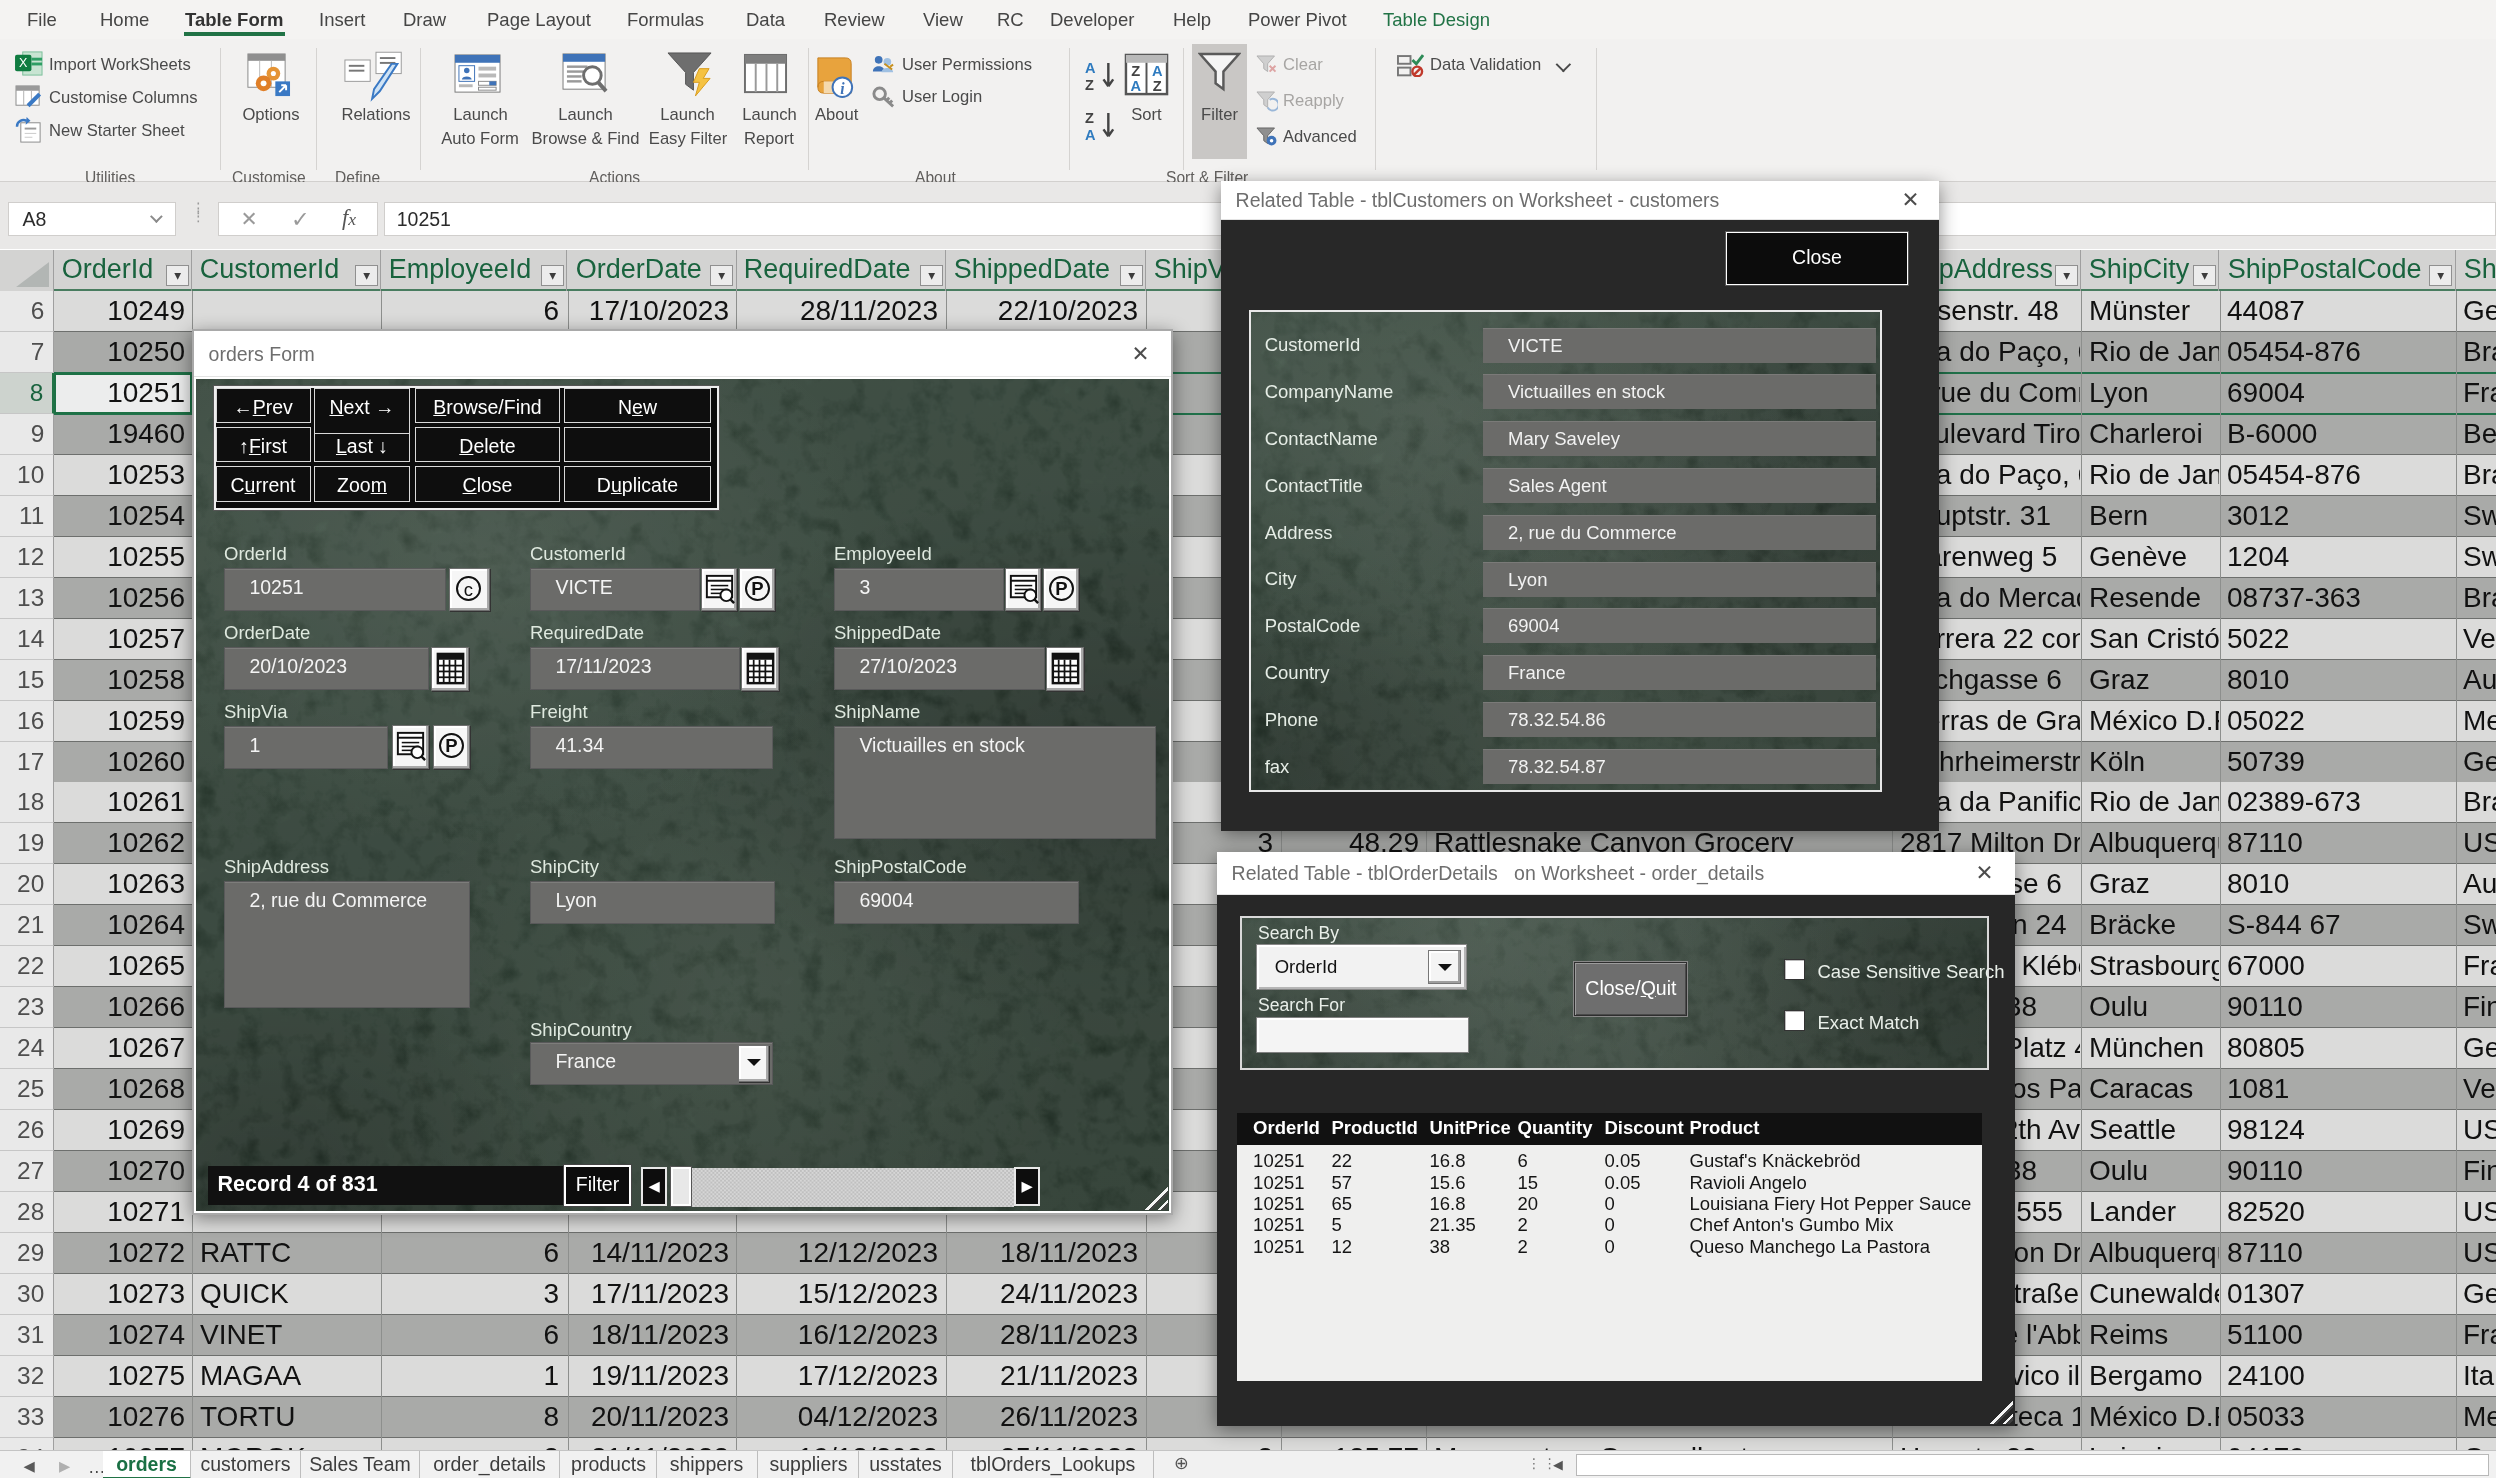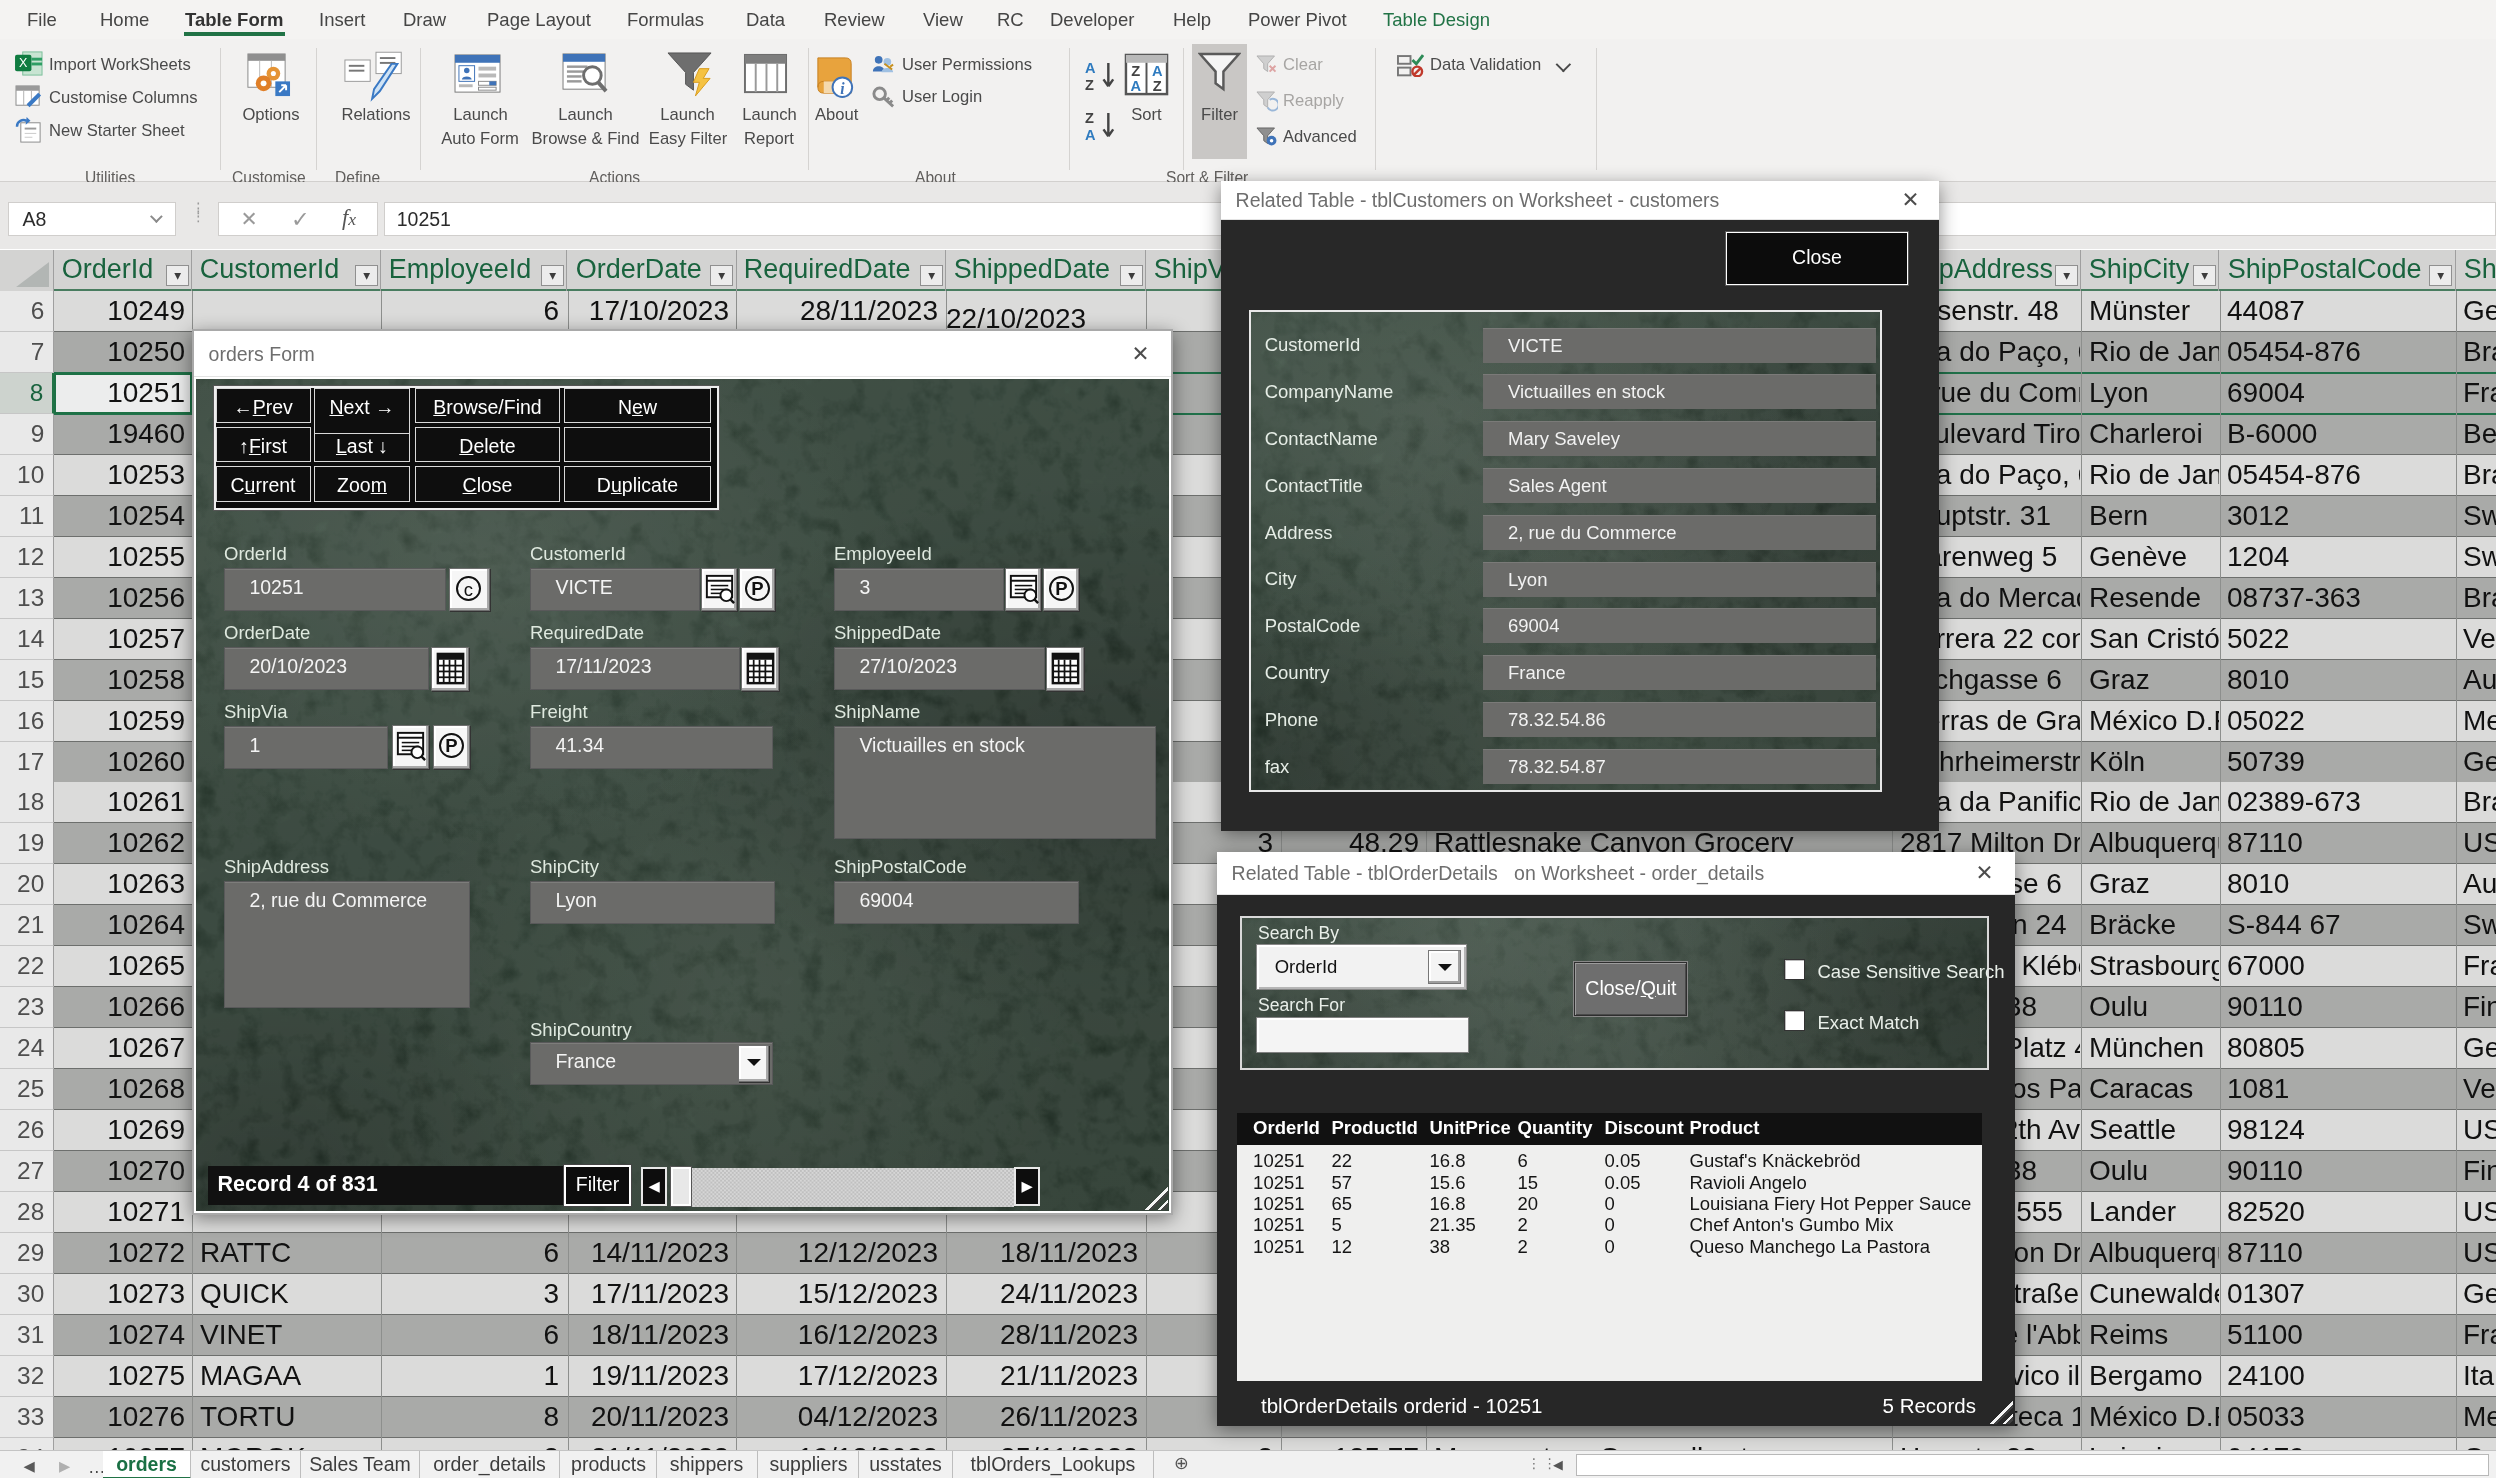--- a/index.html
+++ b/index.html
@@ -403,21 +403,21 @@
 <div class="vl" style="left:1281px"></div>
 <div class="vl" style="left:1426px"></div>
 <div class="vl" style="left:1892px"></div>
 <div class="vl" style="left:2081px"></div>
 <div class="vl" style="left:2220px"></div>
 <div class="vl" style="left:2456px"></div>
 <div class="c" style="left:54px;top:41px;width:131px;text-align:right">10249</div>
 <div class="c" style="left:381px;top:41px;width:178px;text-align:right">6</div>
 <div class="c" style="left:568px;top:41px;width:161px;text-align:right">17/10/2023</div>
 <div class="c" style="left:736px;top:41px;width:202px;text-align:right">28/11/2023</div>
-<div class="c" style="left:946px;top:49px;width:192px;text-align:left">22/10/2023</div>
+<div class="c" style="left:946px;top:41px;width:192px;text-align:right">22/10/2023</div>
 <div class="c" style="left:1900px;top:41px;width:180px">Luisenstr. 48</div>
 <div class="c" style="left:2089px;top:41px;width:130px">Münster</div>
 <div class="c" style="left:2227px;top:41px;width:227px">44087</div>
 <div class="c" style="left:2463px;top:41px;width:169px">Germany</div>
 <div class="c" style="left:54px;top:82px;width:131px;text-align:right">10250</div>
 <div class="c" style="left:1900px;top:82px;width:180px">Rua do Paço, 67</div>
 <div class="c" style="left:2089px;top:82px;width:130px">Rio de Janeiro</div>
 <div class="c" style="left:2227px;top:82px;width:227px">05454-876</div>
 <div class="c" style="left:2463px;top:82px;width:169px">Brazil</div>
 <div class="c" style="left:54px;top:123px;width:131px;text-align:right">10251</div>
@@ -855,24 +855,20 @@
 <div class="lvr" style="left:281px;top:101px">2</div>
 <div class="lvr" style="left:368px;top:101px">0</div>
 <div class="lvr" style="left:453px;top:101px">Chef Anton's Gumbo Mix</div>
 <div class="lvr" style="left:16.6px;top:123px">10251</div>
 <div class="lvr" style="left:95px;top:123px">12</div>
 <div class="lvr" style="left:193px;top:123px">38</div>
 <div class="lvr" style="left:281px;top:123px">2</div>
 <div class="lvr" style="left:368px;top:123px">0</div>
 <div class="lvr" style="left:453px;top:123px">Queso Manchego La Pastora</div>
   </div>
-  <div id="odstatus">
-      <span style="position:absolute;left:44px;top:11.7px">tblOrderDetails orderid - 10251</span>
-      <span style="position:absolute;right:39px;top:11.7px">5 Records</span>
-    </div>
   <div class="grip" style="right:2px;bottom:2px"></div>
 </div>
 
 <div id="tabstrip">
   <span class="tnav" style="left:23.4px">◀</span>
   <span class="tnav" style="left:59px;color:#b0b0b0">▶</span>
   <span class="tnav" style="left:88px;font-size:17.6px;color:#444">…</span>
 <div class="stab act" style="left:103px;width:88px">orders</div>
 <div class="stab" style="left:191px;width:110px">customers</div>
 <div class="stab" style="left:301px;width:119px">Sales Team</div>

